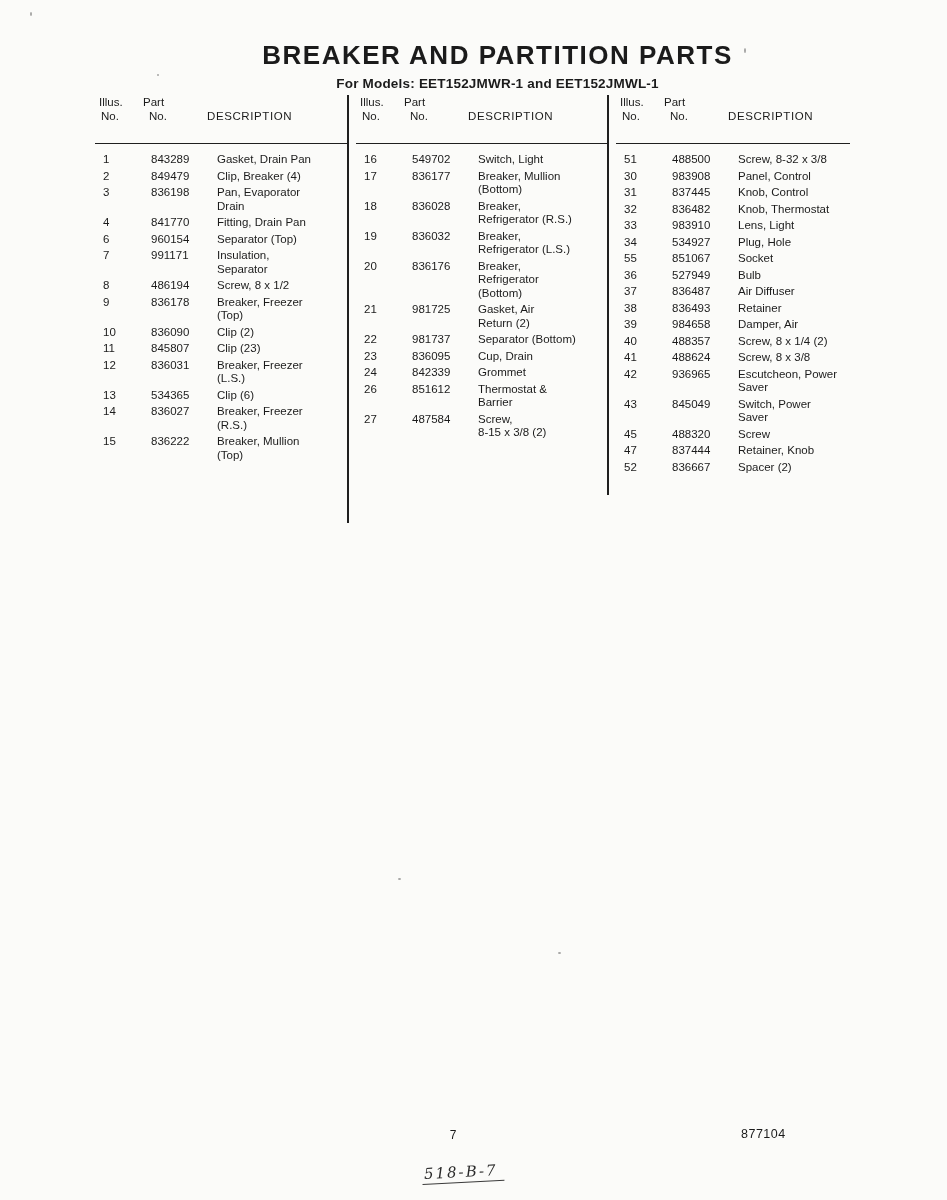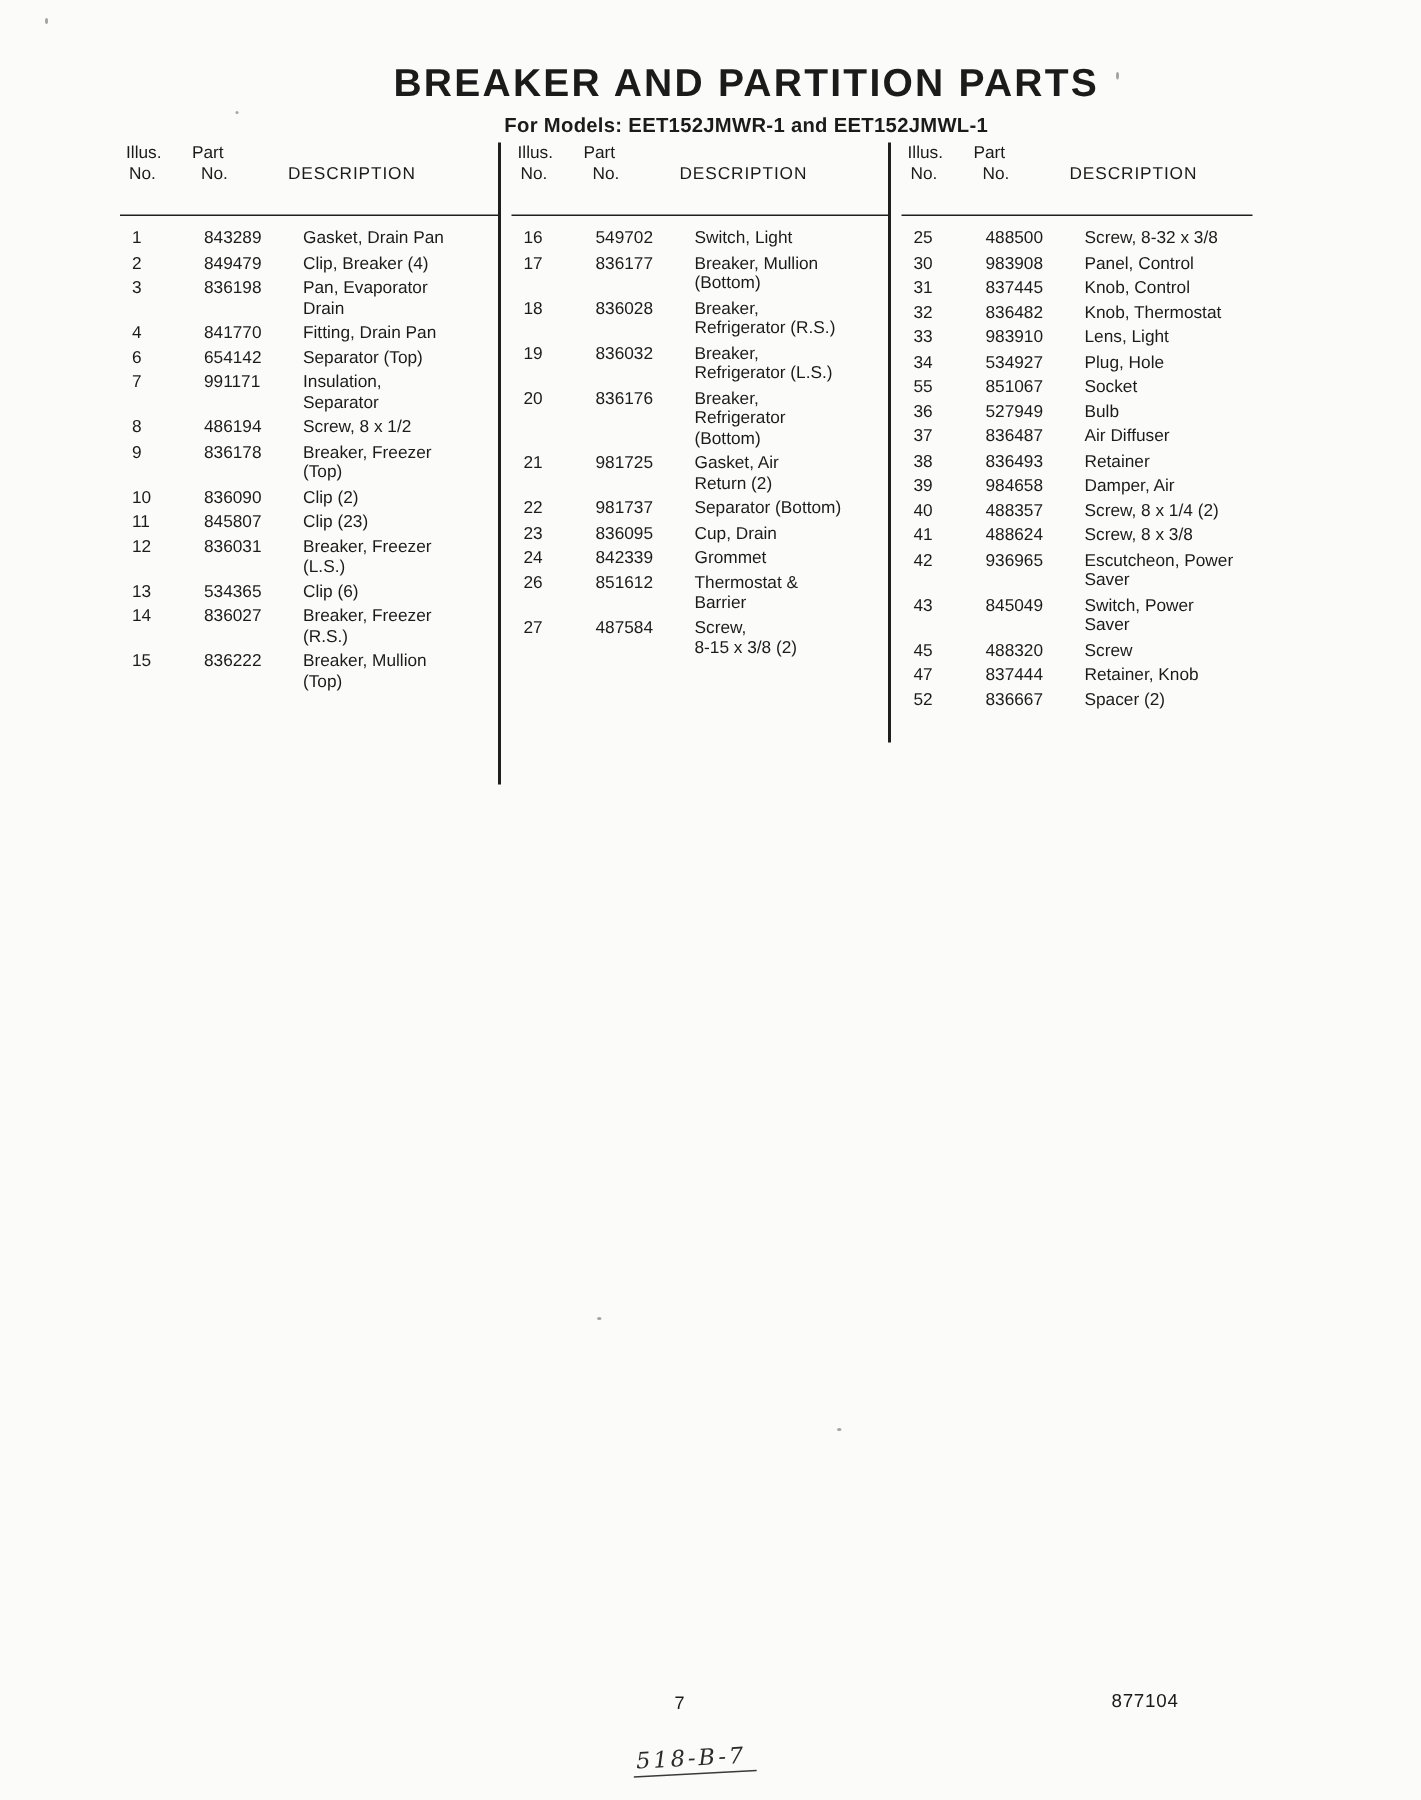--- a/index.html
+++ b/index.html
@@ -19,21 +19,21 @@
     text-align: center; font-size: 26px; font-weight: bold;
     letter-spacing: 1.5px; white-space: nowrap;
   }
   .doc-subtitle {
     position: absolute; top: 76px; left: 24px; width: 100%;
     text-align: center; font-size: 13.5px; font-weight: bold;
     letter-spacing: .2px;
   }
 
   
-  .table-wrap { position: absolute; top: 95px; left: 80px; width: 755px; display: flex; }
+  .table-wrap { position: absolute; top: 95px; left: 95px; width: 755px; display: flex; }
   .divider { position: absolute; top: 0; width: 1.6px; background: #1f1f1f; }
   .divider-1 { left: 252px; height: 428px; }
   .divider-2 { left: 512px; height: 400px; }
 
   .col { position: relative; }
   .col-1 { width: 252px; }
   .col-2 { width: 260px; padding-left: 9px; }
   .col-3 { width: 243px; padding-left: 9px; }
 
   .col-head { font-size: 11.5px; }
@@ -113,21 +113,21 @@
             <span class="c-desc">Pan, Evaporator
 Drain</span>
           </div>
           <div class="row">
             <span class="c-no">4</span>
             <span class="c-part">841770</span>
             <span class="c-desc">Fitting, Drain Pan</span>
           </div>
           <div class="row">
             <span class="c-no">6</span>
-            <span class="c-part">654142</span>
+            <span class="c-part">960154</span>
             <span class="c-desc">Separator (Top)</span>
           </div>
           <div class="row">
             <span class="c-no">7</span>
             <span class="c-part">991171</span>
             <span class="c-desc">Insulation,
 Separator</span>
           </div>
           <div class="row">
             <span class="c-no">8</span>
@@ -264,21 +264,21 @@
           <span></span>
         </div>
         <div class="head-line head-line-2">
           <span class="h-no1">No.</span>
           <span class="h-no2">No.</span>
           <span class="h-desc">DESCRIPTION</span>
         </div>
       </div>
       <div class="rows">
           <div class="row">
-            <span class="c-no">25</span>
+            <span class="c-no">51</span>
             <span class="c-part">488500</span>
             <span class="c-desc">Screw, 8-32 x 3/8</span>
           </div>
           <div class="row">
             <span class="c-no">30</span>
             <span class="c-part">983908</span>
             <span class="c-desc">Panel, Control</span>
           </div>
           <div class="row">
             <span class="c-no">31</span>

